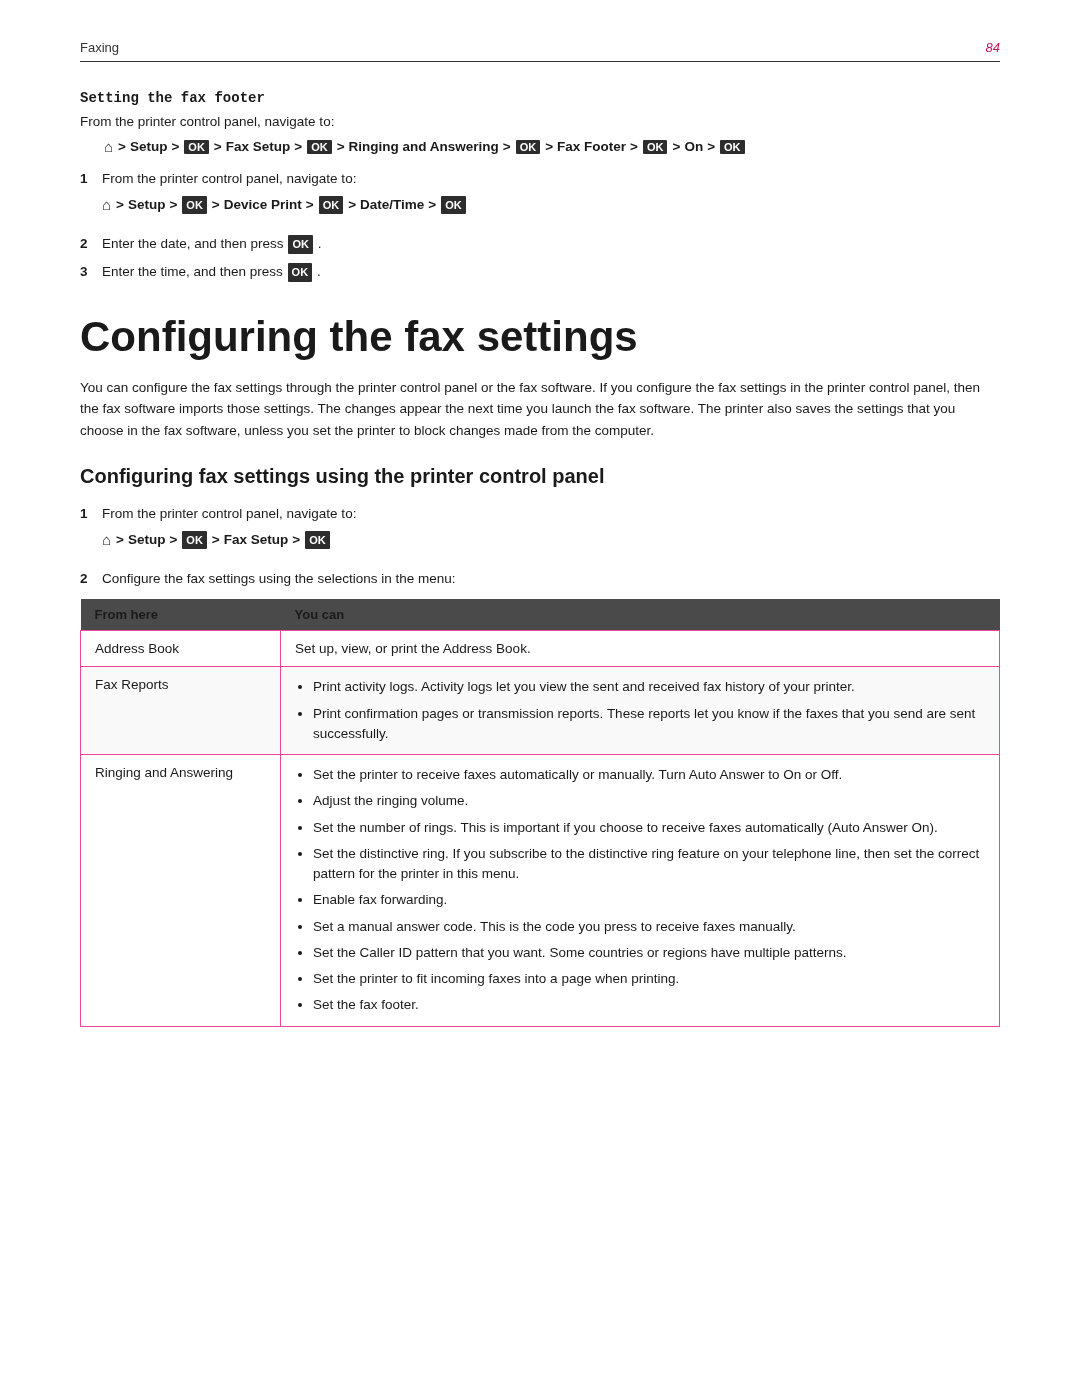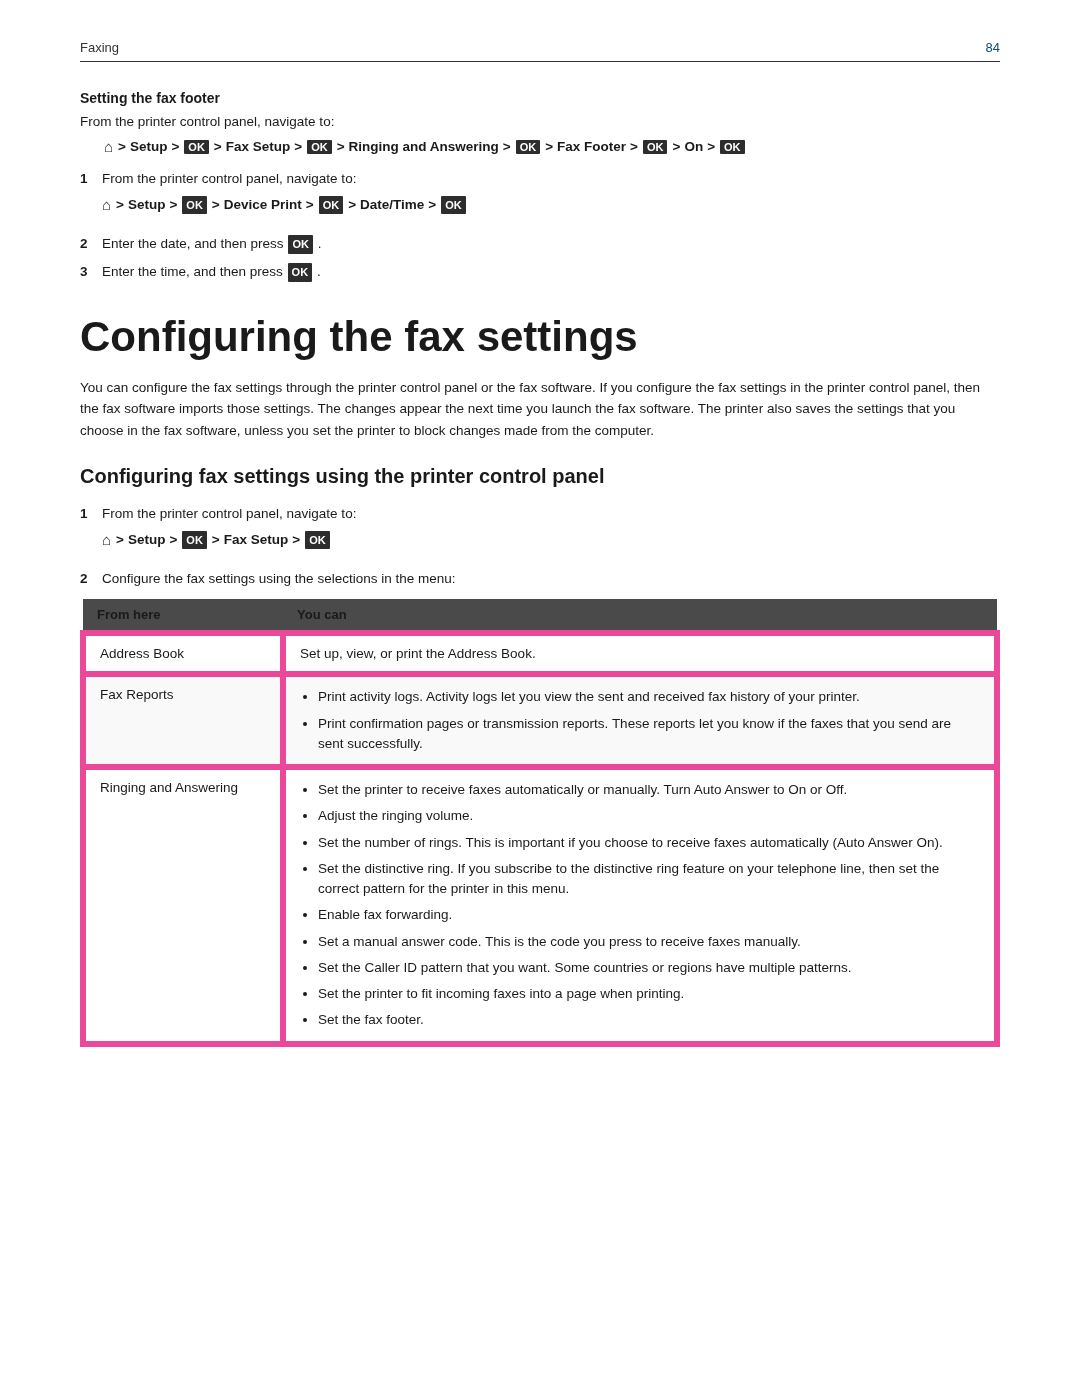--- a/index.html
+++ b/index.html
@@ -35,28 +35,30 @@
       margin-bottom: 28px;
     }
 
     .page-header-title {
       font-size: 13px;
       color: #333;
     }
 
     .page-header-number {
       font-size: 13px;
-      color: #0c4a6e;
+      color: #be185d;
+      font-style: italic;
     }
 
     .section-heading {
       font-size: 14px;
       font-weight: bold;
       margin-bottom: 6px;
       margin-top: 18px;
+      font-family: Liberation Mono, monospace;
     }
 
     .section-text {
       font-size: 13.5px;
       line-height: 1.5;
       margin-bottom: 6px;
       color: #1a1a1a;
     }
 
     .nav-line {
@@ -165,21 +167,21 @@
       font-size: 13px;
     }
 
     .settings-table tbody tr {
       border: 1px solid #999;
     }
 
     .settings-table tbody td {
       padding: 10px 14px;
       vertical-align: top;
-      border: 6px solid #ec4899;
+      border: 1px solid #ec4899;
     }
 
     .settings-table tbody tr:nth-child(even) {
       background: #f9f9f9;
     }
 
     .from-here-col {
       width: 200px;
       font-size: 13.5px;
       color: #1a1a1a;

